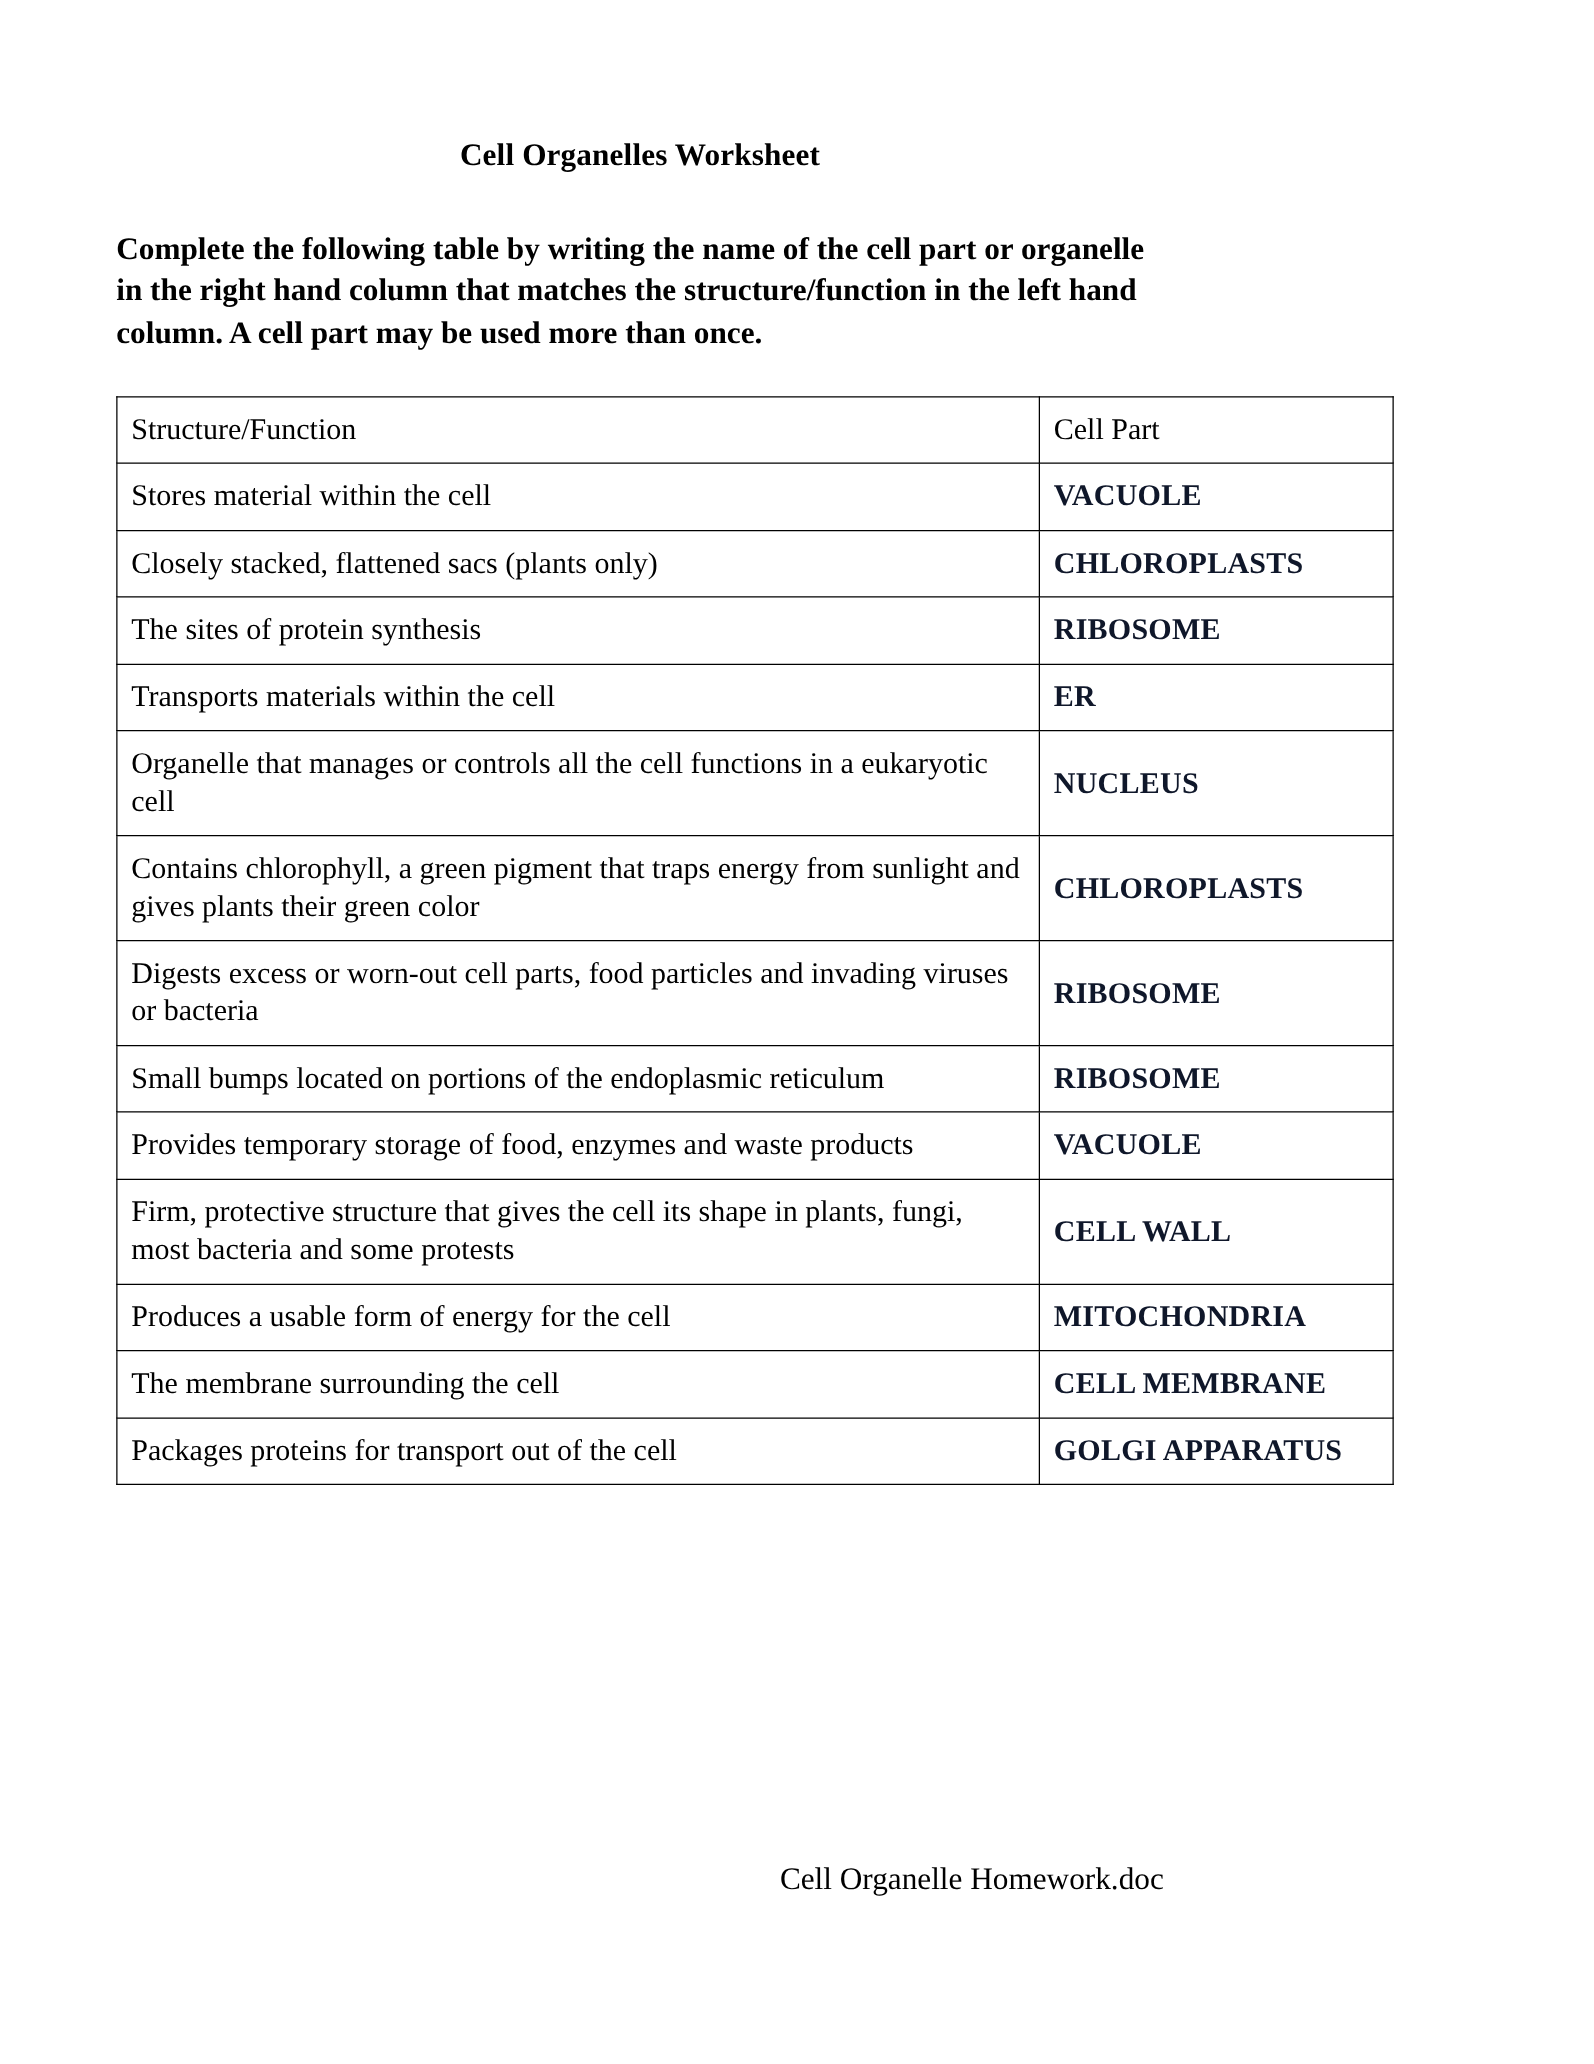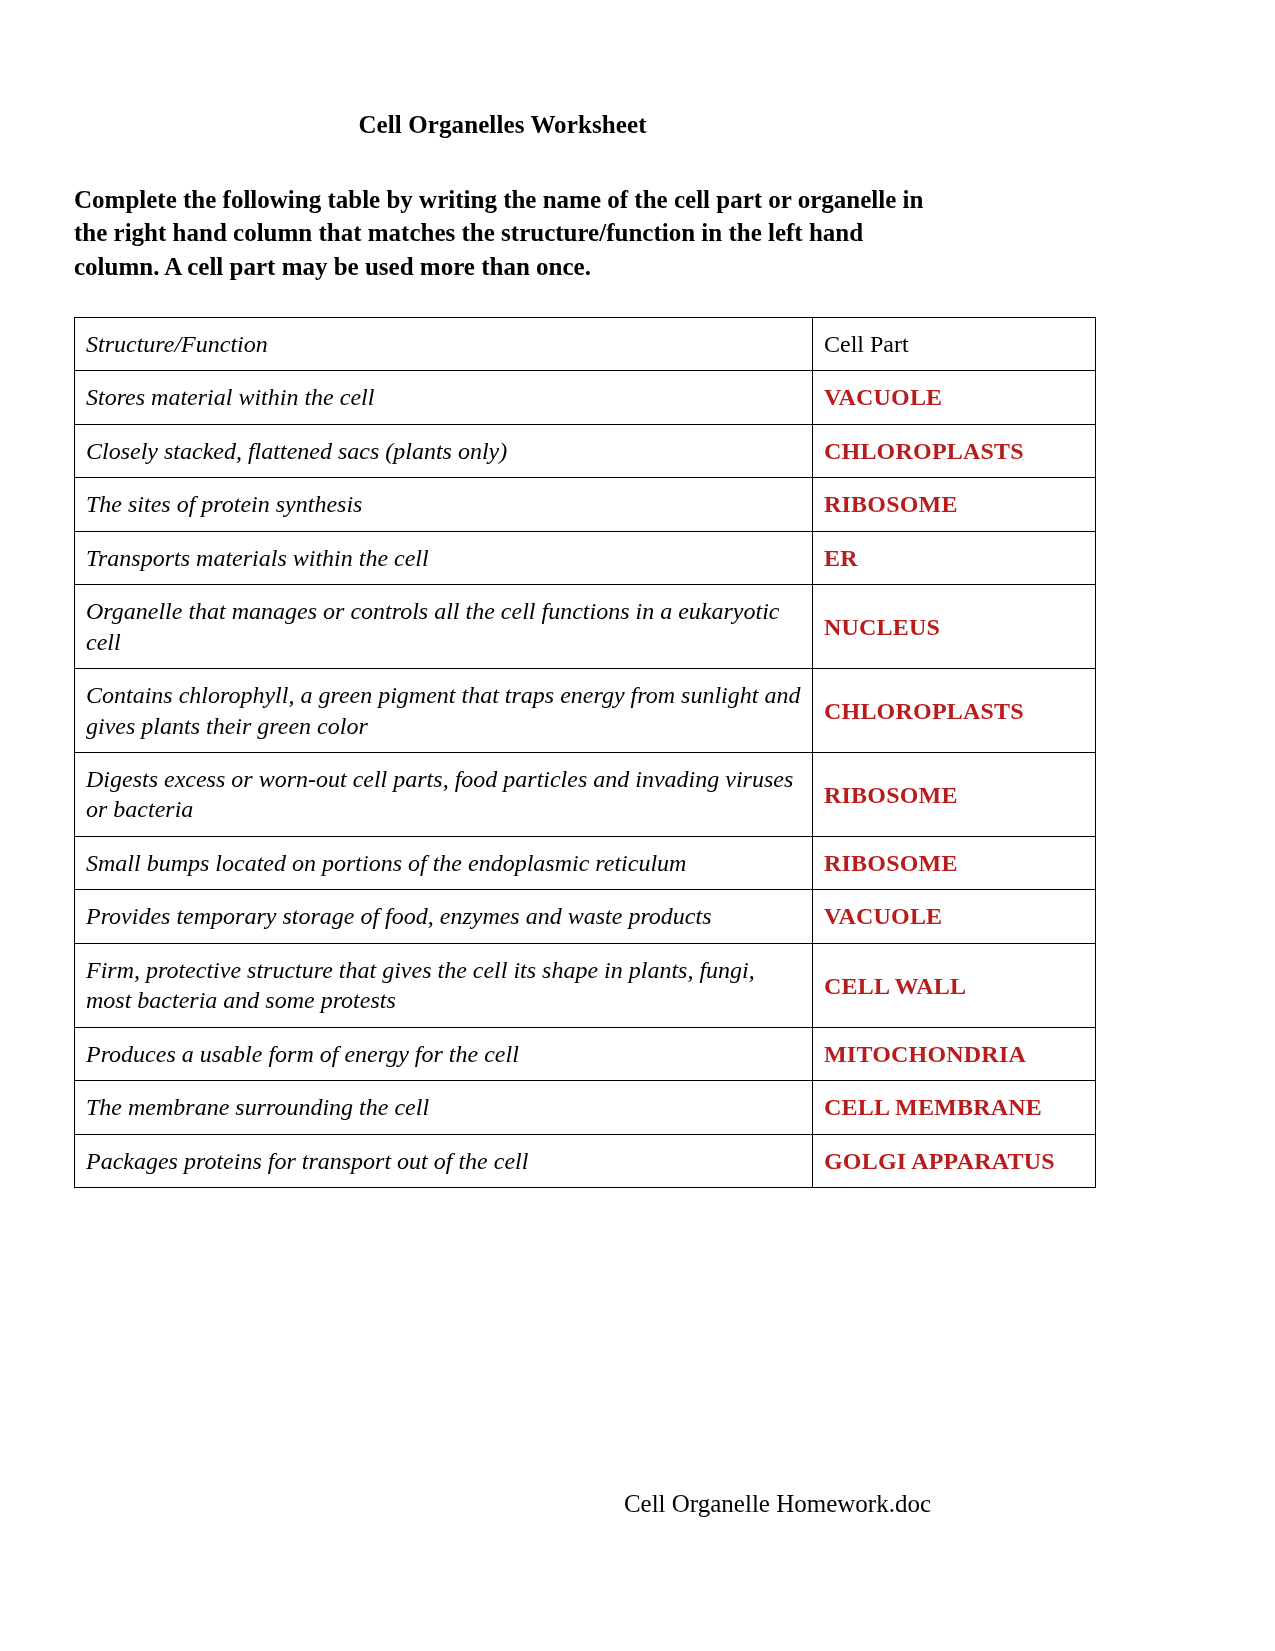--- a/index.html
+++ b/index.html
@@ -14,21 +14,21 @@
     color: #000000;
     position: relative;
     overflow: hidden;
   }
   .page {
     position: absolute;
     top: 0; left: 0;
     width: 1071px;
     height: 1651px;
     box-sizing: border-box;
-    padding: 110px 140px 60px 74px;
+    padding: 110px 140px 60px 93px;
   }
   .doc-title {
     text-align: center;
     font-weight: bold;
     font-size: 25px;
     letter-spacing: 0.1px;
     margin: 0 0 0 0;
     line-height: 1.2;
   }
   .doc-subtitle {
@@ -53,30 +53,29 @@
   }
   table.worksheet td {
     border: 1px solid #000000;
     vertical-align: top;
     padding: 11px 10px 11px 11px;
     font-size: 24px;
     line-height: 1.27;
   }
   table.worksheet td.col-func {
     width: 716px;
-    font-style: italic;
   }
   table.worksheet td.col-part {
     width: 261px;
   }
   .header-row td {
     padding-bottom: 28px;
   }
   .answer {
-    color: #b91c1c;
+    color: #0f172a;
     font-weight: bold;
     font-size: 24px;
     letter-spacing: 0.2px;
   }
   .pad-cell {
     padding-bottom: 26px;
   }
   .pad-cell-tall {
     padding-bottom: 24px;
   }

